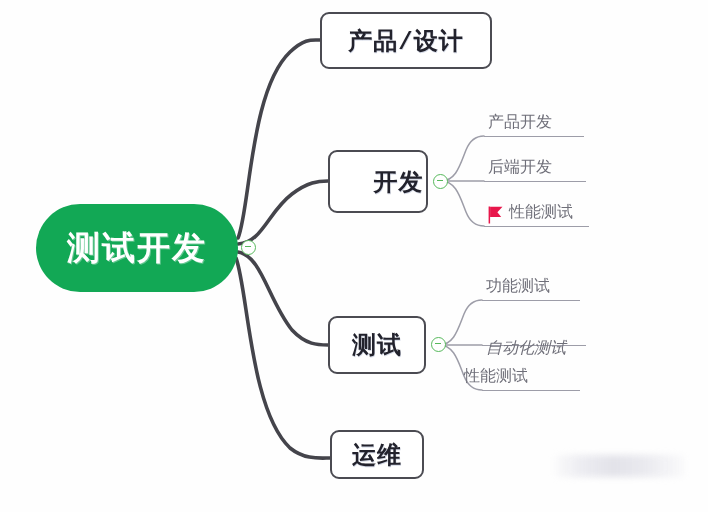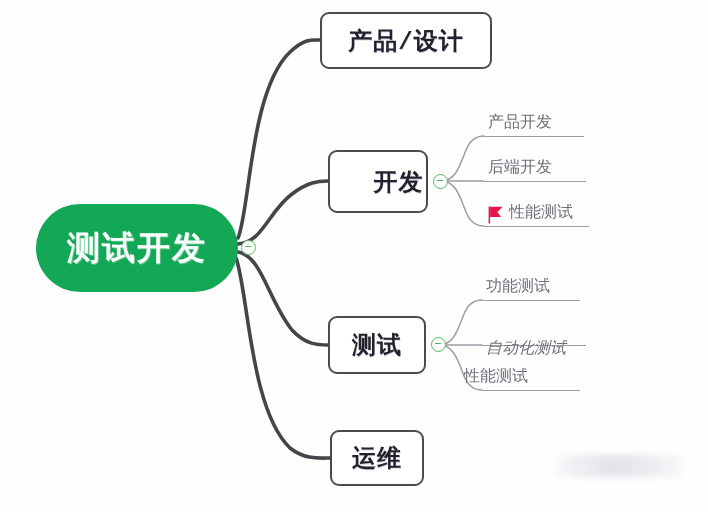--- a/index.html
+++ b/index.html
@@ -64,21 +64,21 @@
     font-weight: bold;
     letter-spacing: 1px;
     white-space: nowrap;
     text-shadow: 0.5px 0.5px 0 rgba(160,170,200,0.45);
     font-family: Liberation Mono, monospace;
   }
 
   #node-product  { left: 320px; top: 12px;  width: 172px; height: 57px; }
   #node-dev      { left: 328px; top: 150px; width: 100px; height: 63px; padding-left: 41px; }
   #node-test     { left: 328px; top: 316px; width: 98px;  height: 58px; }
-  #node-ops      { left: 330px; top: 430px; width: 94px;  height: 56px; border-radius: 9px; }
+  #node-ops      { left: 330px; top: 430px; width: 94px;  height: 49px; border-radius: 9px; }
 
   
   .leaf {
     position: absolute;
     display: flex;
     align-items: flex-end;
     z-index: 3;
     white-space: nowrap;
   }
   .leaf-label {

